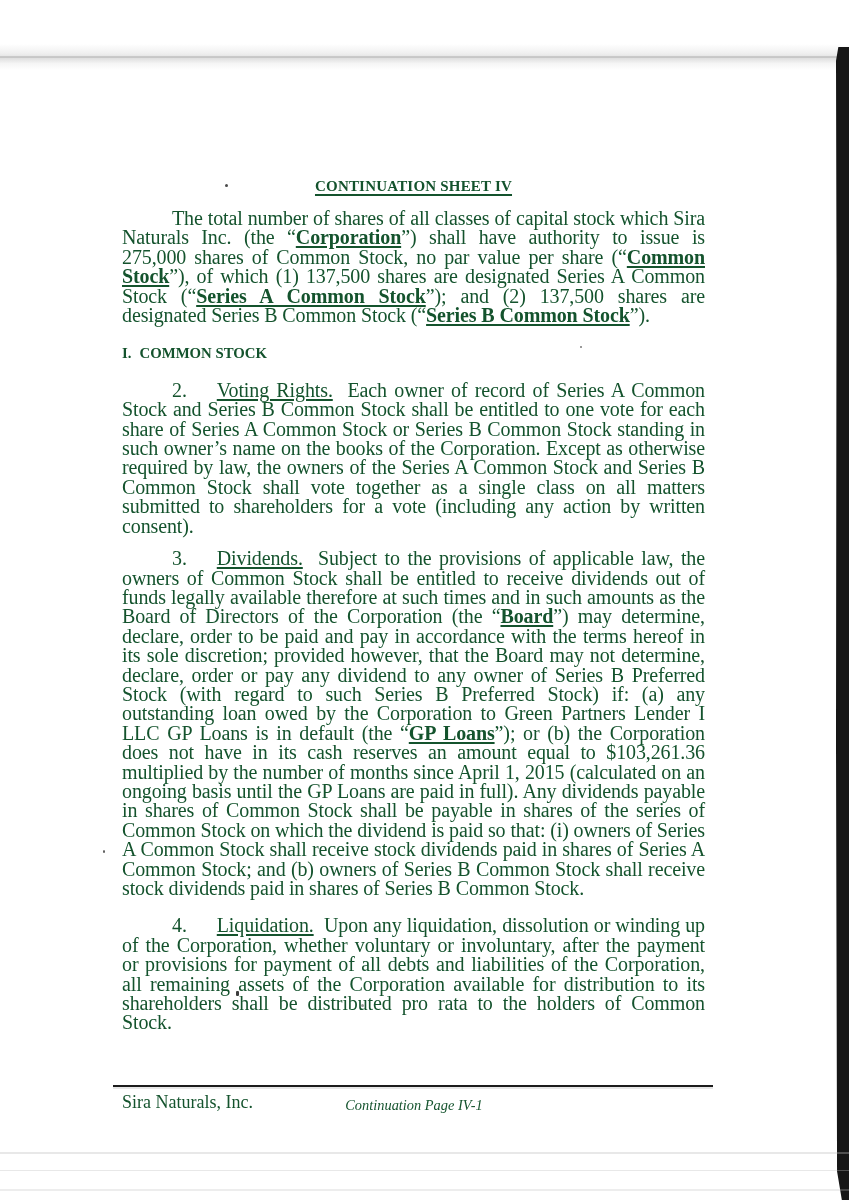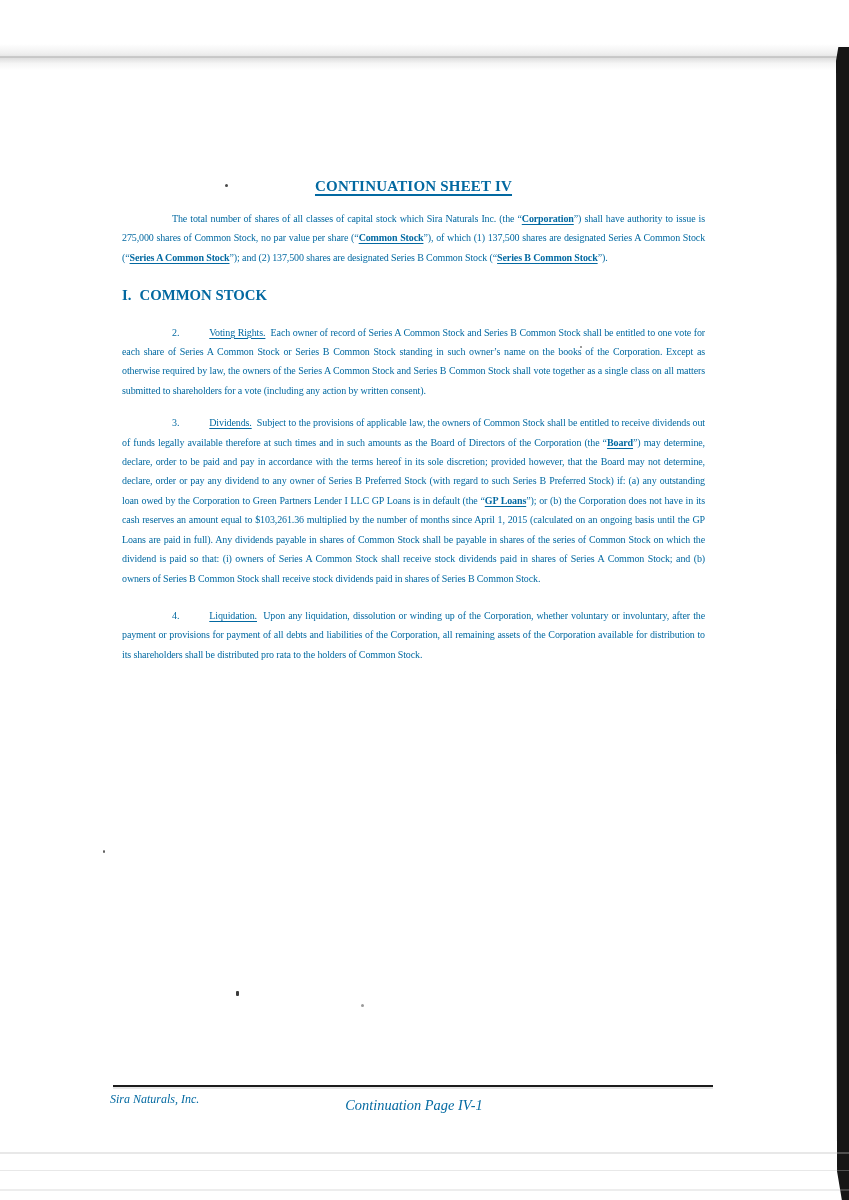--- a/index.html
+++ b/index.html
@@ -3,21 +3,21 @@
 <meta charset="utf-8">
 <style>
   html, body { margin: 0; padding: 0; background: #ffffff; }
   .page {
     position: relative;
     width: 849px;
     height: 1200px;
     background: #ffffff;
     overflow: hidden;
     font-family: "Liberation Serif", serif;
-    color: #0369a1;
+    color: #14532d;
   }
 
   
   .scan-band-top {
     position: absolute; left: 0; top: 44px; width: 849px; height: 26px;
     background: linear-gradient(180deg,
       rgba(180,180,180,0) 0%,
       rgba(170,170,170,0.18) 35%,
       rgba(150,150,150,0.30) 55%,
       rgba(170,170,170,0.12) 75%,
@@ -42,21 +42,21 @@
   .speck-c { left: 103px; top: 850px; width: 2px; height: 3px; background: #5a5a5a; }
   .speck-d { left: 236px; top: 991px; width: 3px; height: 5px; background: #3c3c3c; border-radius: 1px; }
   .speck-e { left: 361px; top: 1004px; width: 3px; height: 3px; background: #9a9a9a; }
 
   
   .block { position: absolute; left: 122px; top: 178px; width: 583px; }
   .title { text-align: center; font-size: 15px; font-weight: bold; letter-spacing: .2px; margin: 0 0 14px 0; }
   .title .tt { text-decoration: underline; text-underline-offset: 3px; text-decoration-thickness: 1.5px; }
 
   .para {
-    font-size: 10px;
+    font-size: 20px;
     line-height: 19.4px;
     letter-spacing: -0.12px;
     text-align: justify;
     text-indent: 50px;
     margin: 0 0 19px 0;
   }
   .section-heading {
     text-align: left; font-weight: bold; font-size: 14.8px;
     line-height: 19.4px; margin: 0 0 17px 0;
   }
@@ -69,21 +69,21 @@
   .mb-item1 { margin-bottom: 15px; }
   .mb-item2 { margin-bottom: 13px; }
   .mb-item3 { margin-bottom: 18px; }
 
   
   .footer-rule {
     position: absolute; left: 113px; top: 1085px; width: 600px; height: 2px;
     background: #1c1c1c;
     box-shadow: 0 2px 0 rgba(60,60,60,0.12);
   }
-  .footer-left  { position: absolute; left: 110px; top: 1092px; font-size: 12px; font-style: italic; }
+  .footer-left  { position: absolute; left: 122px; top: 1092px; font-size: 18px; }
   .footer-right { position: absolute; left: 122px; top: 1097px; width: 584px; text-align: center; font-size: 14.4px; font-style: italic; }
 </style>
 </head>
 <body>
 
 <div class="page">
 
   <div class="scan-band-top"></div>
   <div class="scan-edge-right"></div>
   <div class="scan-streak streak-1"></div>

